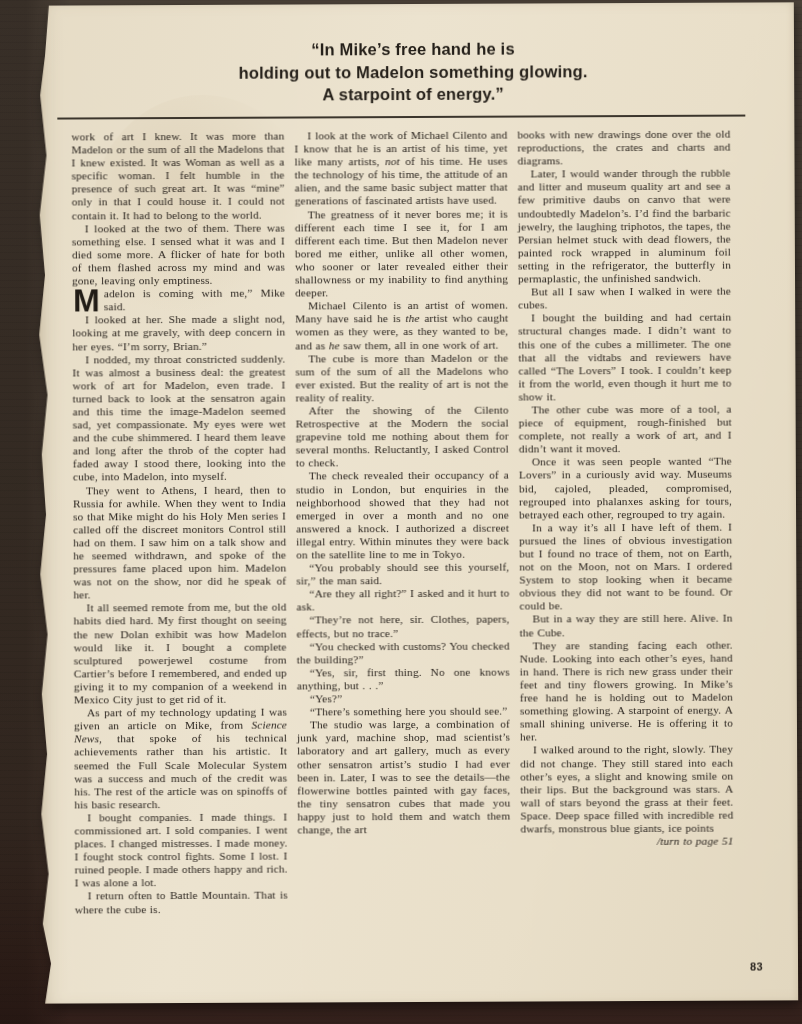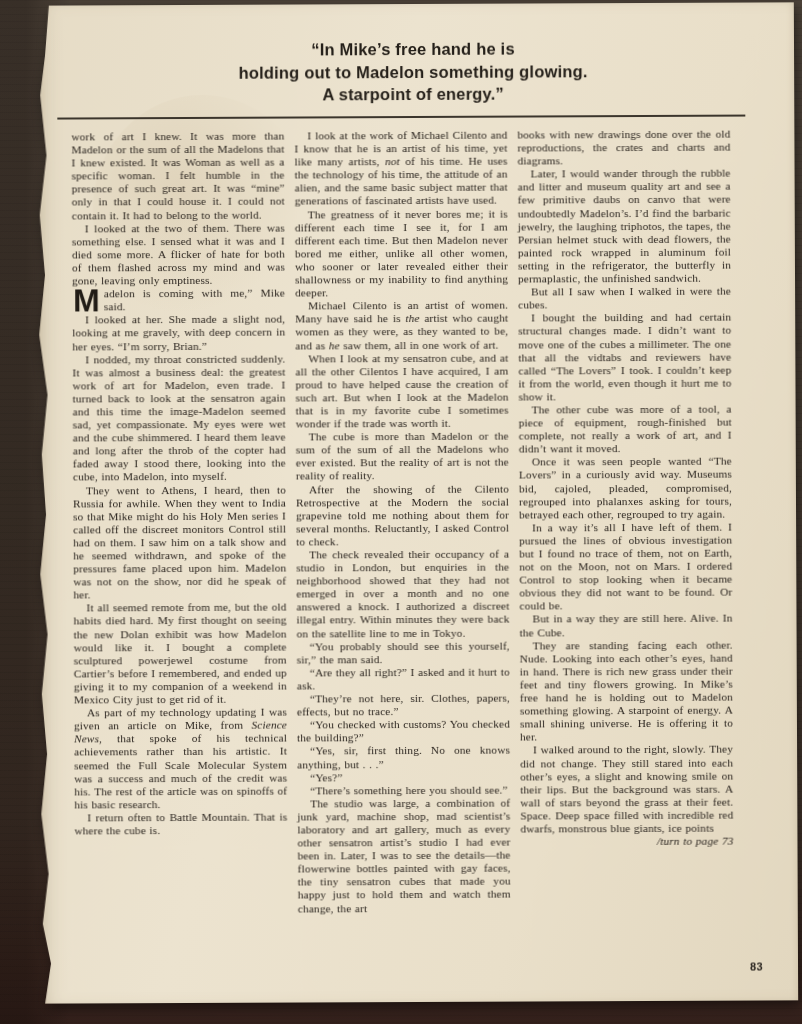--- a/index.html
+++ b/index.html
@@ -88,49 +88,49 @@
     <div class="columns">
       <div class="col">
           <p class="para noindent">work of art I knew. It was more than Madelon or the sum of all the Madelons that I knew existed. It was Woman as well as a specific woman. I felt humble in the presence of such great art. It was “mine” only in that I could house it. I could not contain it. It had to belong to the world.</p>
           <p class="para">I looked at the two of them. There was something else. I sensed what it was and I died some more. A flicker of hate for both of them flashed across my mind and was gone, leaving only emptiness.</p>
           <p class="para noindent"><span class="dropcap">M</span>adelon is coming with me,” Mike said.</p>
           <p class="para">I looked at her. She made a slight nod, looking at me gravely, with deep concern in her eyes. “I’m sorry, Brian.”</p>
           <p class="para">I nodded, my throat constricted suddenly. It was almost a business deal: the greatest work of art for Madelon, even trade. I turned back to look at the sensatron again and this time the image-Madelon seemed sad, yet compassionate. My eyes were wet and the cube shimmered. I heard them leave and long after the throb of the copter had faded away I stood there, looking into the cube, into Madelon, into myself.</p>
           <p class="para">They went to Athens, I heard, then to Russia for awhile. When they went to India so that Mike might do his Holy Men series I called off the discreet monitors Control still had on them. I saw him on a talk show and he seemed withdrawn, and spoke of the pressures fame placed upon him. Madelon was not on the show, nor did he speak of her.</p>
           <p class="para">It all seemed remote from me, but the old habits died hard. My first thought on seeing the new Dolan exhibit was how Madelon would like it. I bought a complete sculptured powerjewel costume from Cartier’s before I remembered, and ended up giving it to my companion of a weekend in Mexico City just to get rid of it.</p>
           <p class="para">As part of my technology updating I was given an article on Mike, from <i>Science News</i>, that spoke of his technical achievements rather than his artistic. It seemed the Full Scale Molecular System was a success and much of the credit was his. The rest of the article was on spinoffs of his basic research.</p>
+          <p class="para">I bought companies. I made things. I commissioned art. I sold companies. I went places. I changed mistresses. I made money. I fought stock control fights. Some I lost. I ruined people. I made others happy and rich. I was alone a lot.</p>
           <p class="para">I return often to Battle Mountain. That is where the cube is.</p>
         </div>
       <div class="col">
           <p class="para">I look at the work of Michael Cilento and I know that he is an artist of his time, yet like many artists, <i>not</i> of his time. He uses the technology of his time, the attitude of an alien, and the same basic subject matter that generations of fascinated artists have used.</p>
           <p class="para">The greatness of it never bores me; it is different each time I see it, for I am different each time. But then Madelon never bored me either, unlike all other women, who sooner or later revealed either their shallowness or my inability to find anything deeper.</p>
           <p class="para">Michael Cilento is an artist of women. Many have said he is <i>the</i> artist who caught women as they were, as they wanted to be, and as <i>he</i> saw them, all in one work of art.</p>
-          <p class="para">When I look at my sensatron cube, and at all the other Cilentos I have acquired, I am proud to have helped cause the creation of such art. But when I look at the Madelon that is in my favorite cube I sometimes wonder if the trade was worth it.</p>
           <p class="para">The cube is more than Madelon or the sum of the sum of all the Madelons who ever existed. But the reality of art is not the reality of reality.</p>
           <p class="para">After the showing of the Cilento Retrospective at the Modern the social grapevine told me nothing about them for several months. Reluctantly, I asked Control to check.</p>
           <p class="para">The check revealed their occupancy of a studio in London, but enquiries in the neighborhood showed that they had not emerged in over a month and no one answered a knock. I authorized a discreet illegal entry. Within minutes they were back on the satellite line to me in Tokyo.</p>
           <p class="para">“You probably should see this yourself, sir,” the man said.</p>
           <p class="para">“Are they all right?” I asked and it hurt to ask.</p>
           <p class="para">“They’re not here, sir. Clothes, papers, effects, but no trace.”</p>
           <p class="para">“You checked with customs? You checked the building?”</p>
           <p class="para">“Yes, sir, first thing. No one knows anything, but . . .”</p>
           <p class="para">“Yes?”</p>
           <p class="para">“There’s something here you should see.”</p>
           <p class="para">The studio was large, a combination of junk yard, machine shop, mad scientist’s laboratory and art gallery, much as every other sensatron artist’s studio I had ever been in. Later, I was to see the details—the flowerwine bottles painted with gay faces, the tiny sensatron cubes that made you happy just to hold them and watch them change, the art</p>
         </div>
       <div class="col">
           <p class="para noindent">books with new drawings done over the old reproductions, the crates and charts and diagrams.</p>
           <p class="para">Later, I would wander through the rubble and litter and museum quality art and see a few primitive daubs on canvo that were undoubtedly Madelon’s. I’d find the barbaric jewelry, the laughing triphotos, the tapes, the Persian helmet stuck with dead flowers, the painted rock wrapped in aluminum foil setting in the refrigerator, the butterfly in permaplastic, the unfinished sandwich.</p>
           <p class="para">But all I saw when I walked in were the cubes.</p>
-          <p class="para">I bought the building and had certain structural changes made. I didn’t want to move one of the cubes a millimeter. The one that all the vidtabs and reviewers have called “The Lovers” I took. I couldn’t keep it from the world, even though it hurt me to show it.</p>
+          <p class="para">I bought the building and had certain structural changes made. I didn’t want to this one of the cubes a millimeter. The one that all the vidtabs and reviewers have called “The Lovers” I took. I couldn’t keep it from the world, even though it hurt me to show it.</p>
           <p class="para">The other cube was more of a tool, a piece of equipment, rough-finished but complete, not really a work of art, and I didn’t want it moved.</p>
           <p class="para">Once it was seen people wanted “The Lovers” in a curiously avid way. Museums bid, cajoled, pleaded, compromised, regrouped into phalanxes asking for tours, betrayed each other, regrouped to try again.</p>
-          <p class="para">In a way it’s all I have left of them. I pursued the lines of obvious investigation but I found no trace of them, not on Earth, not on the Moon, not on Mars. I ordered Control to stop looking when it became obvious they did not want to be found. Or could be.</p>
+          <p class="para">In a way it’s all I have left of them. I pursued the lines of obvious investigation but I found no trace of them, not on Earth, not on the Moon, not on Mars. I ordered System to stop looking when it became obvious they did not want to be found. Or could be.</p>
           <p class="para">But in a way they are still here. Alive. In the Cube.</p>
           <p class="para">They are standing facing each other. Nude. Looking into each other’s eyes, hand in hand. There is rich new grass under their feet and tiny flowers growing. In Mike’s free hand he is holding out to Madelon something glowing. A starpoint of energy. A small shining universe. He is offering it to her.</p>
           <p class="para">I walked around to the right, slowly. They did not change. They still stared into each other’s eyes, a slight and knowing smile on their lips. But the background was stars. A wall of stars beyond the grass at their feet. Space. Deep space filled with incredible red dwarfs, monstrous blue giants, ice points</p>
-          <p class="para align-right"><i>/turn to page 73</i></p>
+          <p class="para align-right"><i>/turn to page 51</i></p>
         </div>
     </div>
 
     <div class="page-number">83</div>
   </div>
 </div>
 
 </body></html>

